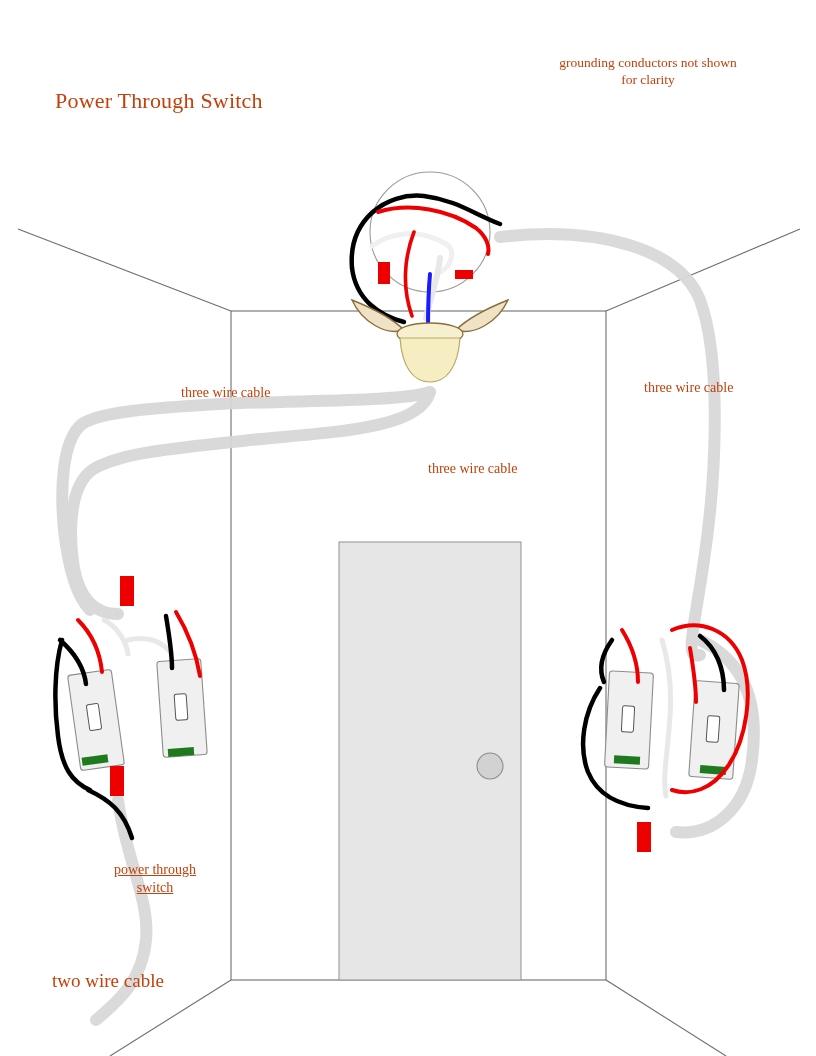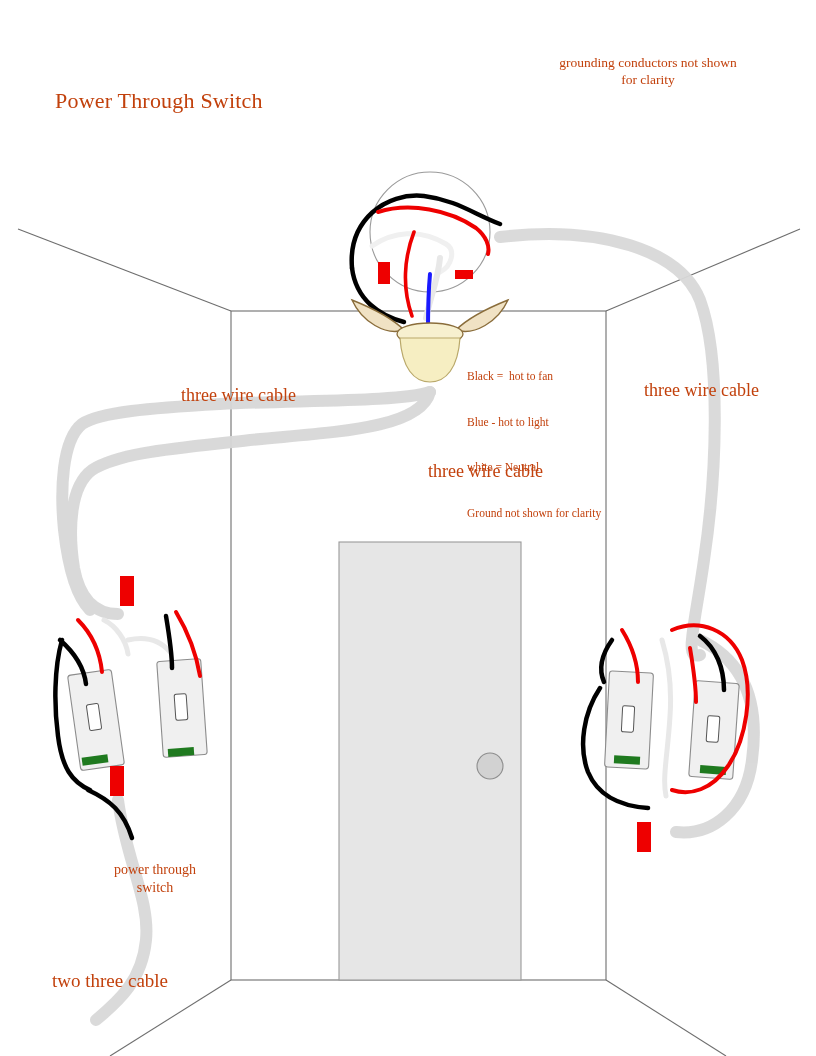--- a/index.html
+++ b/index.html
@@ -35,33 +35,34 @@
   .title {
     font-size: 22px;
     letter-spacing: 0.2px;
   }
   .note {
     font-size: 13.5px;
     text-align: center;
     line-height: 1.25;
   }
   .cable-lbl {
-    font-size: 18px;
+    font-size: 14px;
   }
   .legend {
     font-size: 11.5px;
     line-height: 1.32;
   }
   .big-lbl {
     font-size: 19px;
   }
   .pts-lbl {
     font-size: 14px;
     text-align: center;
     line-height: 1.3;
+    text-decoration: underline;
   }
 </style>
 </head>
 <body>
 
 <div id="stage">
 
   <svg class="diagram" viewBox="0 0 816 1056">
 
     <g fill="none" stroke="#6e6e6e" stroke-width="1.1">
@@ -174,25 +175,19 @@
 
   <div class="lbl note" style="left:648px; top:55px; transform:translateX(-50%); width:260px;">grounding conductors not shown
 for clarity</div>
 
   <div class="lbl cable-lbl" style="left:181px; top:385px;">three wire cable</div>
 
   <div class="lbl cable-lbl" style="left:644px; top:380px;">three wire cable</div>
 
   <div class="lbl cable-lbl" style="left:428px; top:461px;">three wire cable</div>
 
-  <div class="lbl legend" style="left:467px; top:339px;">
-    <div>Black =  hot to fan</div>
-    <div>Blue - hot to light</div>
-    <div>white = Neutral</div>
-    <div>Ground not shown for clarity</div>
-  </div>
 
   <div class="lbl pts-lbl" style="left:155px; top:861px; transform:translateX(-50%); width:150px;">power through
 switch</div>
 
-  <div class="lbl big-lbl" style="left:52px; top:970px;">two three cable</div>
+  <div class="lbl big-lbl" style="left:52px; top:970px;">two wire cable</div>
 
 </div>
 
 </body></html>

